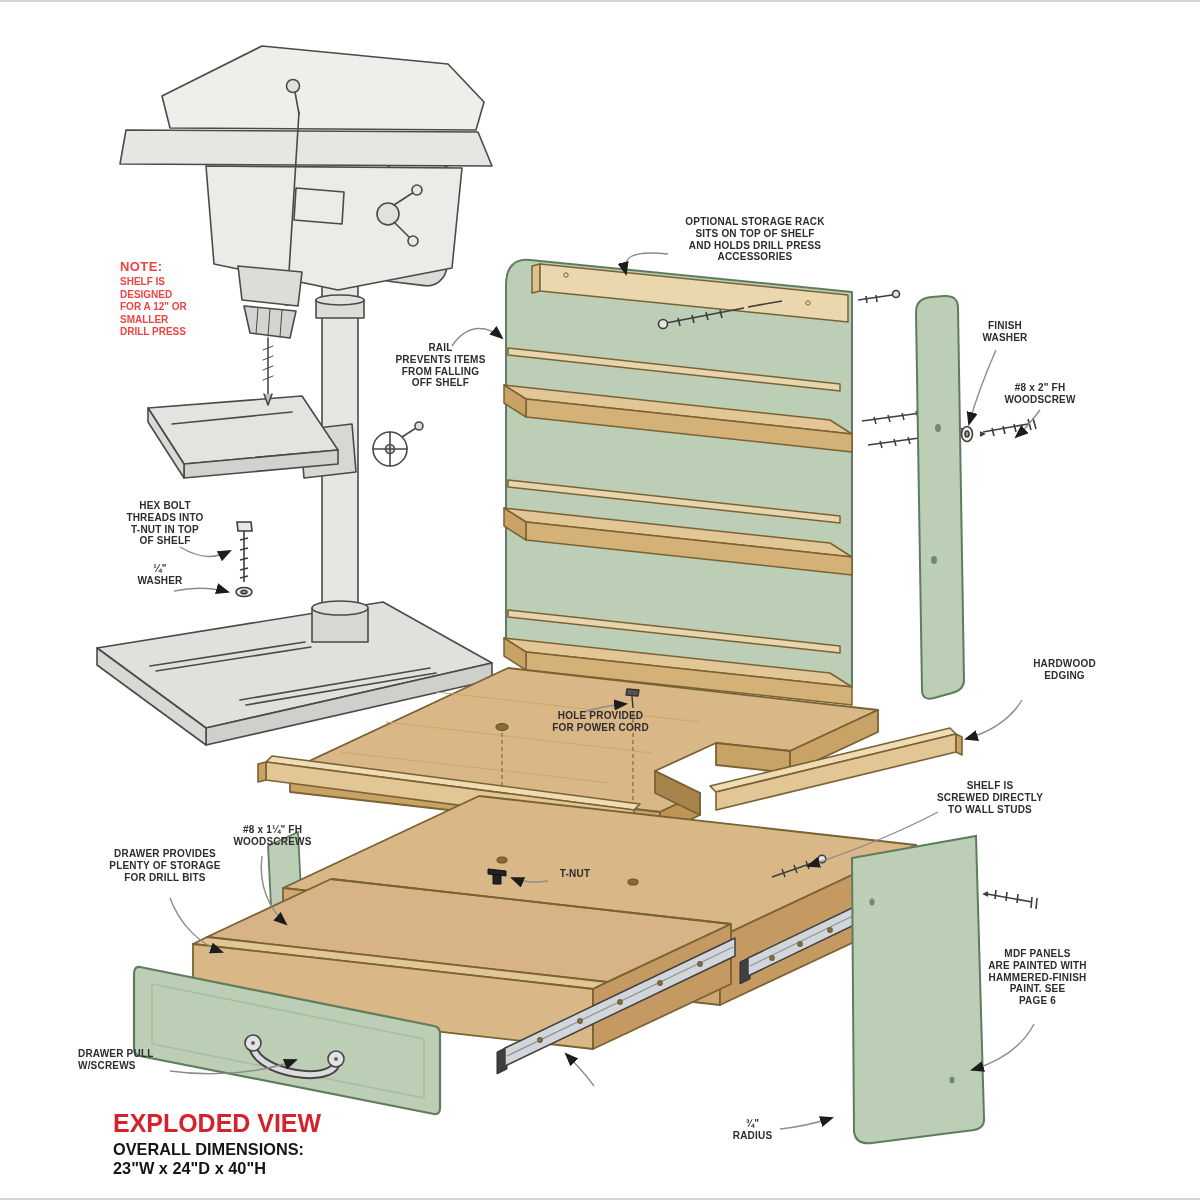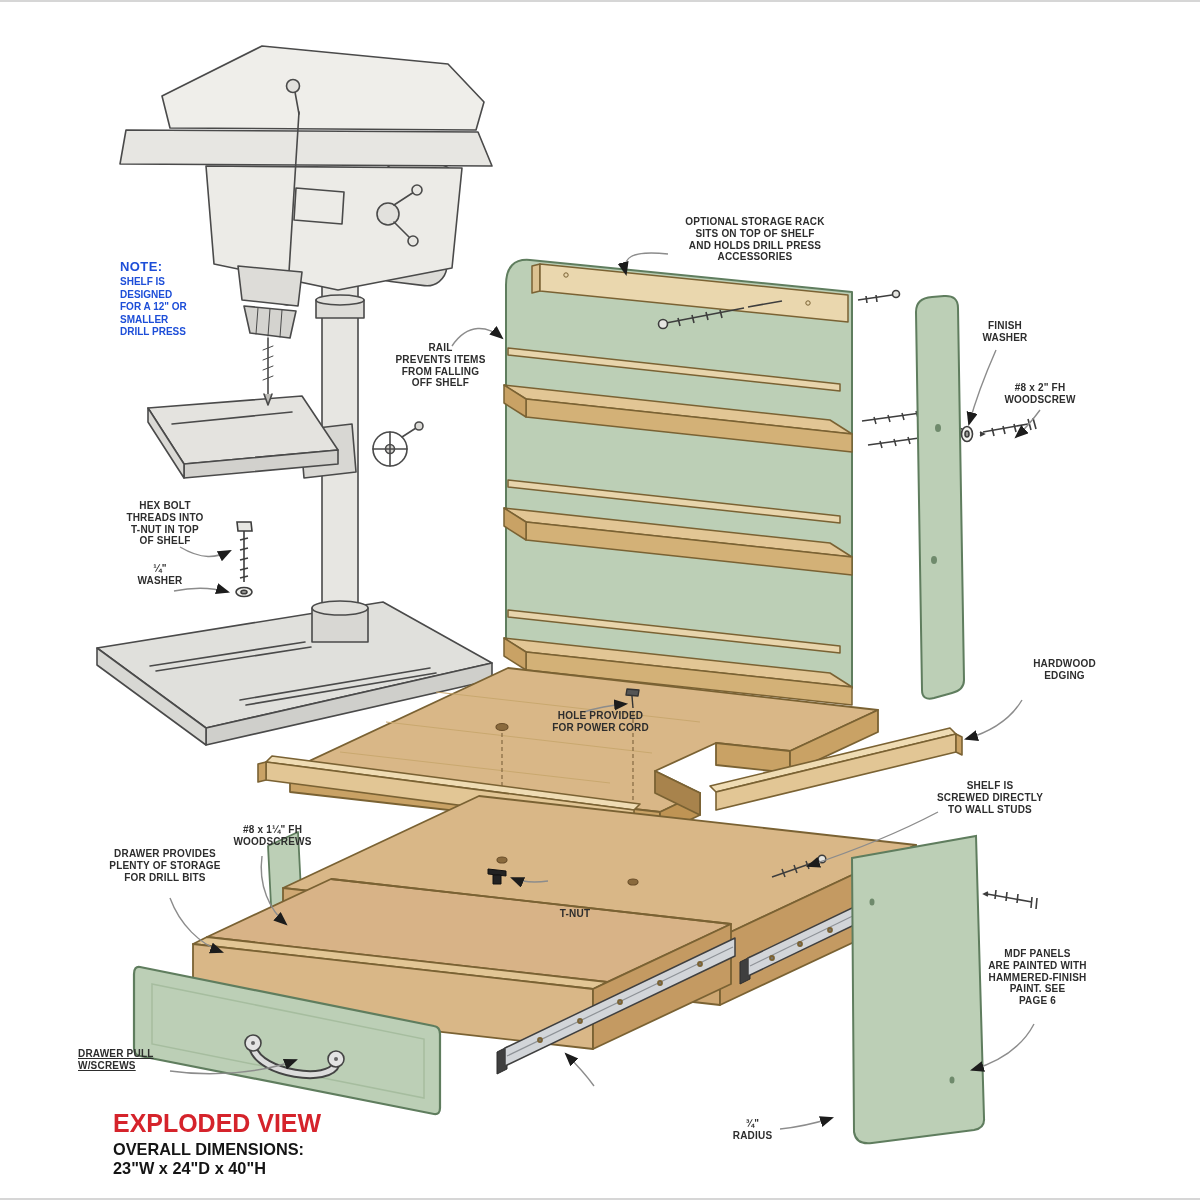--- a/index.html
+++ b/index.html
@@ -2,22 +2,22 @@
 <html><head>
 <meta charset="utf-8">
 <style>
   html,body{margin:0;padding:0;background:#fff;}
   #stage{position:relative;width:1200px;height:1200px;background:#ffffff;overflow:hidden;
          font-family:"Liberation Sans",sans-serif;}
   .edge-line{position:absolute;left:0;width:1200px;height:2px;background:#d6d6d6;}
   #art{position:absolute;left:0;top:0;}
   .co{position:absolute;white-space:pre-line;text-align:center;
       font:bold 10px/1.18 "Liberation Sans",sans-serif;color:#2d2d2d;letter-spacing:.2px;}
-  .co-left{text-align:left;text-decoration:underline;}
-  .note{position:absolute;color:#1d4ed8;}
+  .co-left{text-align:left;}
+  .note{position:absolute;color:#ef4444;}
   .note-h{font:bold 13px/1.1 "Liberation Sans",sans-serif;letter-spacing:.4px;}
   .note-b{font:bold 10px/1.25 "Liberation Sans",sans-serif;white-space:pre-line;margin-top:2px;}
   .titleblock{position:absolute;}
   .t-red{font:800 26px/1.0 "Liberation Sans",sans-serif;color:#d5232b;transform:scaleX(.96);transform-origin:left;}
   .t-dim{font:800 17px/1.12 "Liberation Sans",sans-serif;color:#151515;transform:scaleX(.96);transform-origin:left;}
 </style>
 </head>
 <body>
 
 <div id="stage">
@@ -315,21 +315,21 @@
   <div class="co" style="left:528px;top:710px;width:145px">HOLE PROVIDED
 FOR POWER CORD</div>
   <div class="co" style="left:920px;top:780px;width:140px">SHELF IS
 SCREWED DIRECTLY
 TO WALL STUDS</div>
   <div class="co" style="left:215px;top:824px;width:115px">#8 x 1¼" FH
 WOODSCREWS</div>
   <div class="co" style="left:90px;top:848px;width:150px">DRAWER PROVIDES
 PLENTY OF STORAGE
 FOR DRILL BITS</div>
-  <div class="co" style="left:545px;top:908px;width:60px">T-NUT</div>
+  <div class="co" style="left:545px;top:868px;width:60px">T-NUT</div>
   <div class="co" style="left:965px;top:948px;width:145px">MDF PANELS
 ARE PAINTED WITH
 HAMMERED-FINISH
 PAINT. SEE
 PAGE 6</div>
   <div class="co co-left" style="left:78px;top:1048px;width:105px">DRAWER PULL
 W/SCREWS</div>
   <div class="co" style="left:715px;top:1118px;width:75px">¾"
 RADIUS</div>
 

